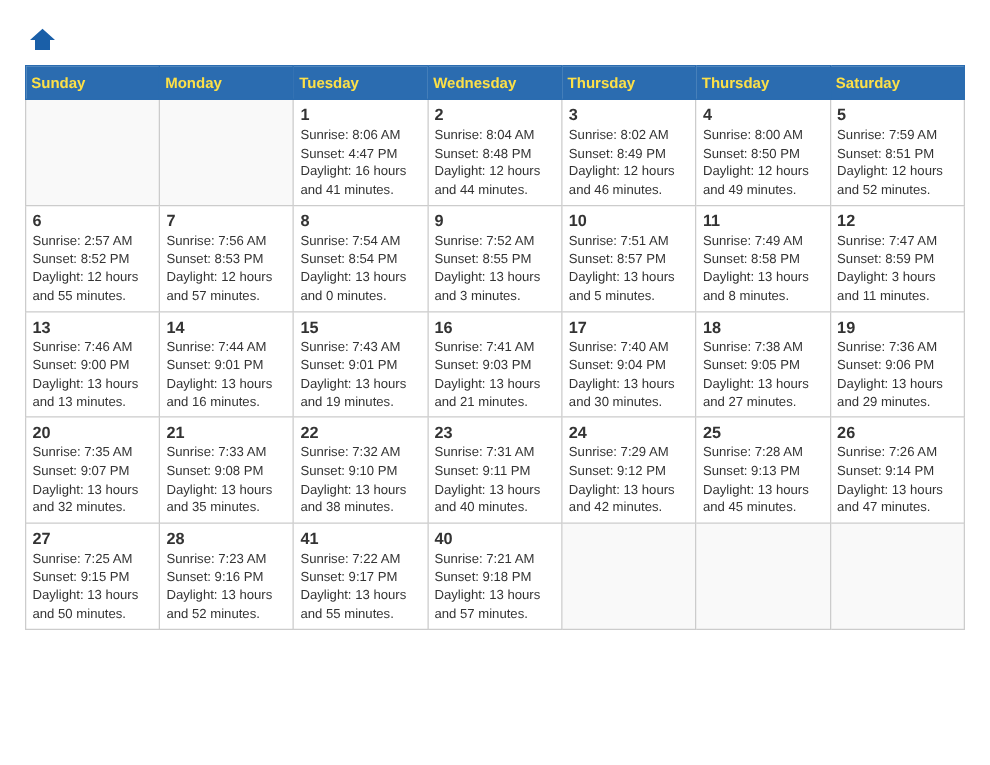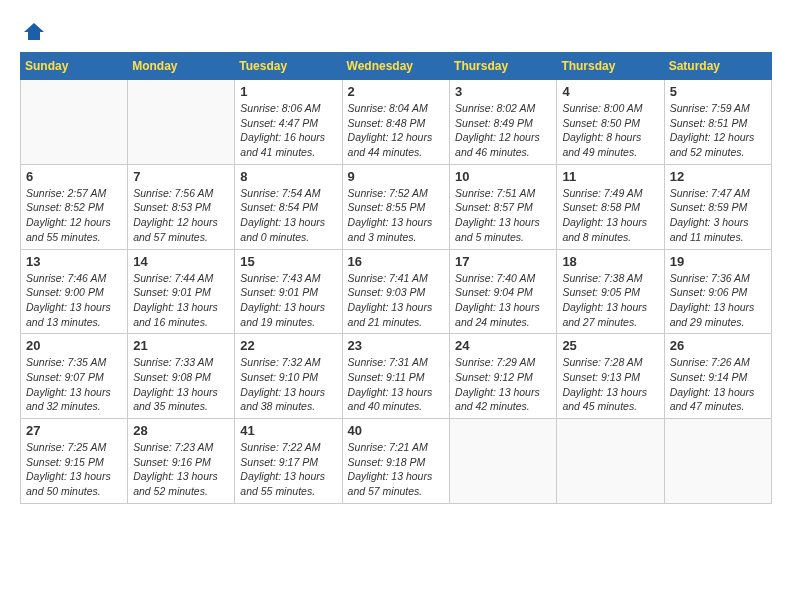--- a/index.html
+++ b/index.html
@@ -82,21 +82,20 @@
     .day-num {
       font-weight: bold;
       font-size: 13px;
       margin-bottom: 2px;
       display: block;
     }
     .day-info {
       font-size: 10.5px;
       line-height: 1.4;
       color: #333;
-      font-style: italic;
     }
     .calendar tr:nth-child(even) td:not(.empty) {
       background: #fff;
     }
   </style>
 </head>
 <body>
 
 <div class="header">
   <div class="logo">
@@ -154,21 +153,21 @@
           <span>Sunrise: 8:02 AM</span><br>
           <span>Sunset: 8:49 PM</span><br>
           <span>Daylight: 12 hours and 46 minutes.</span>
         </div>
         </td>
         <td>
           <span class="day-num">4</span>
         <div class="day-info">
           <span>Sunrise: 8:00 AM</span><br>
           <span>Sunset: 8:50 PM</span><br>
-          <span>Daylight: 8 hours and 49 minutes.</span>
+          <span>Daylight: 12 hours and 49 minutes.</span>
         </div>
         </td>
         <td>
           <span class="day-num">5</span>
         <div class="day-info">
           <span>Sunrise: 7:59 AM</span><br>
           <span>Sunset: 8:51 PM</span><br>
           <span>Daylight: 12 hours and 52 minutes.</span>
         </div>
         </td>
@@ -262,21 +261,21 @@
           <span>Sunrise: 7:41 AM</span><br>
           <span>Sunset: 9:03 PM</span><br>
           <span>Daylight: 13 hours and 21 minutes.</span>
         </div>
         </td>
         <td>
           <span class="day-num">17</span>
         <div class="day-info">
           <span>Sunrise: 7:40 AM</span><br>
           <span>Sunset: 9:04 PM</span><br>
-          <span>Daylight: 13 hours and 24 minutes.</span>
+          <span>Daylight: 13 hours and 30 minutes.</span>
         </div>
         </td>
         <td>
           <span class="day-num">18</span>
         <div class="day-info">
           <span>Sunrise: 7:38 AM</span><br>
           <span>Sunset: 9:05 PM</span><br>
           <span>Daylight: 13 hours and 27 minutes.</span>
         </div>
         </td>

